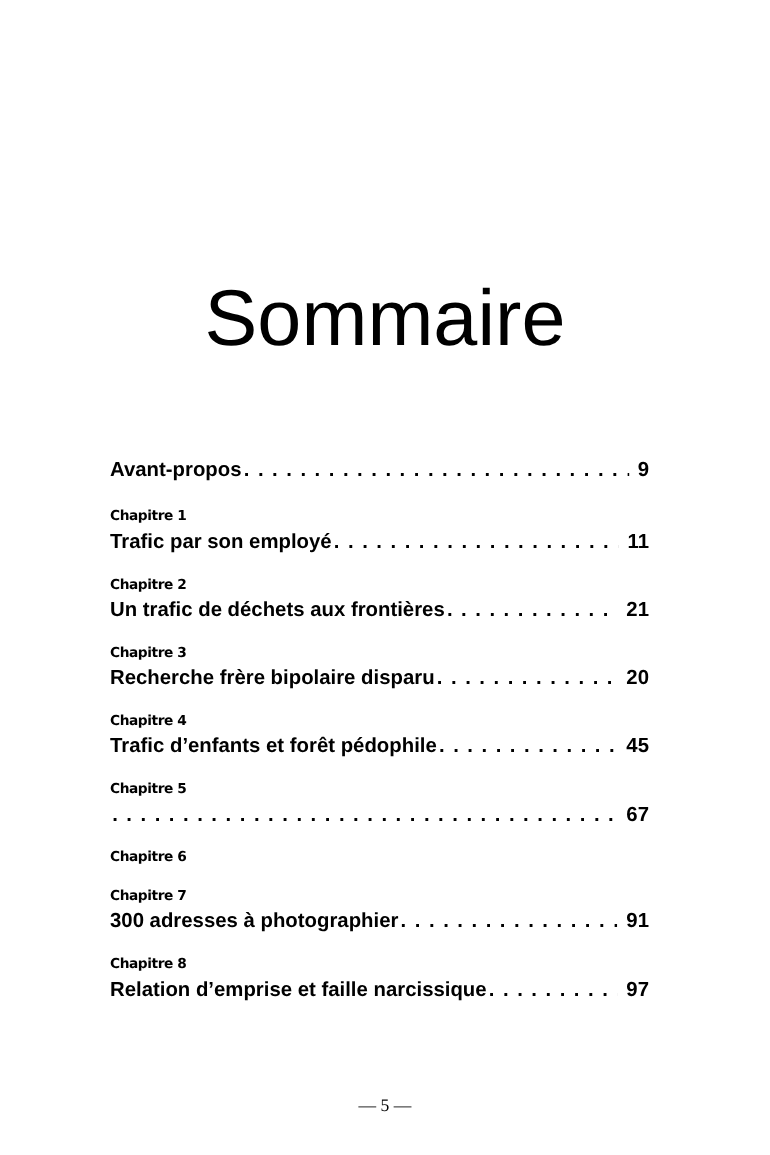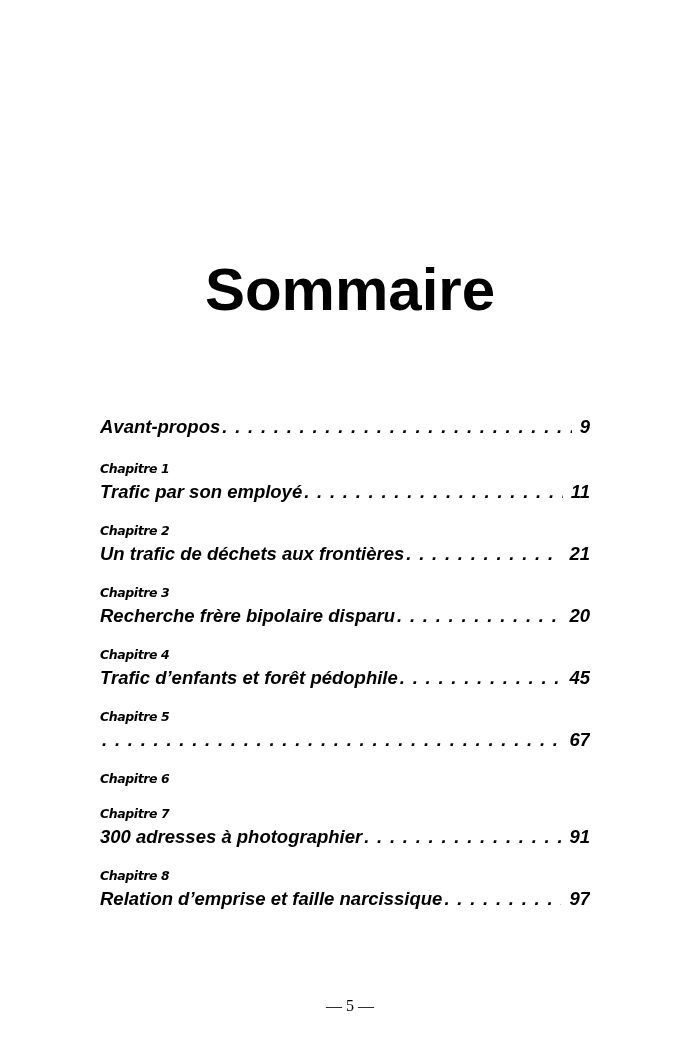--- a/index.html
+++ b/index.html
@@ -15,32 +15,31 @@
       color: #000000;
       font-family: "Liberation Sans", sans-serif;
     }
     .page-title {
       position: absolute;
       top: 252px;
       left: 0;
       width: 700px;
       text-align: center;
       font-family: "Liberation Sans", sans-serif;
-      font-weight: bold;
-      font-size: 60px;
+      font-weight: normal;
+      font-size: 72px;
       line-height: 76px;
       letter-spacing: 0px;
       margin: 0;
     }
     .toc {
       position: absolute;
       left: 100px;
       top: 415px;
       width: 490px;
-      font-style: italic;
     }
     .toc-entry {
       display: block;
       width: 490px;
     }
     .chapter-label {
       display: block;
       font-family: "DejaVu Sans", sans-serif;
       font-weight: bold;
       font-size: 12.5px;

